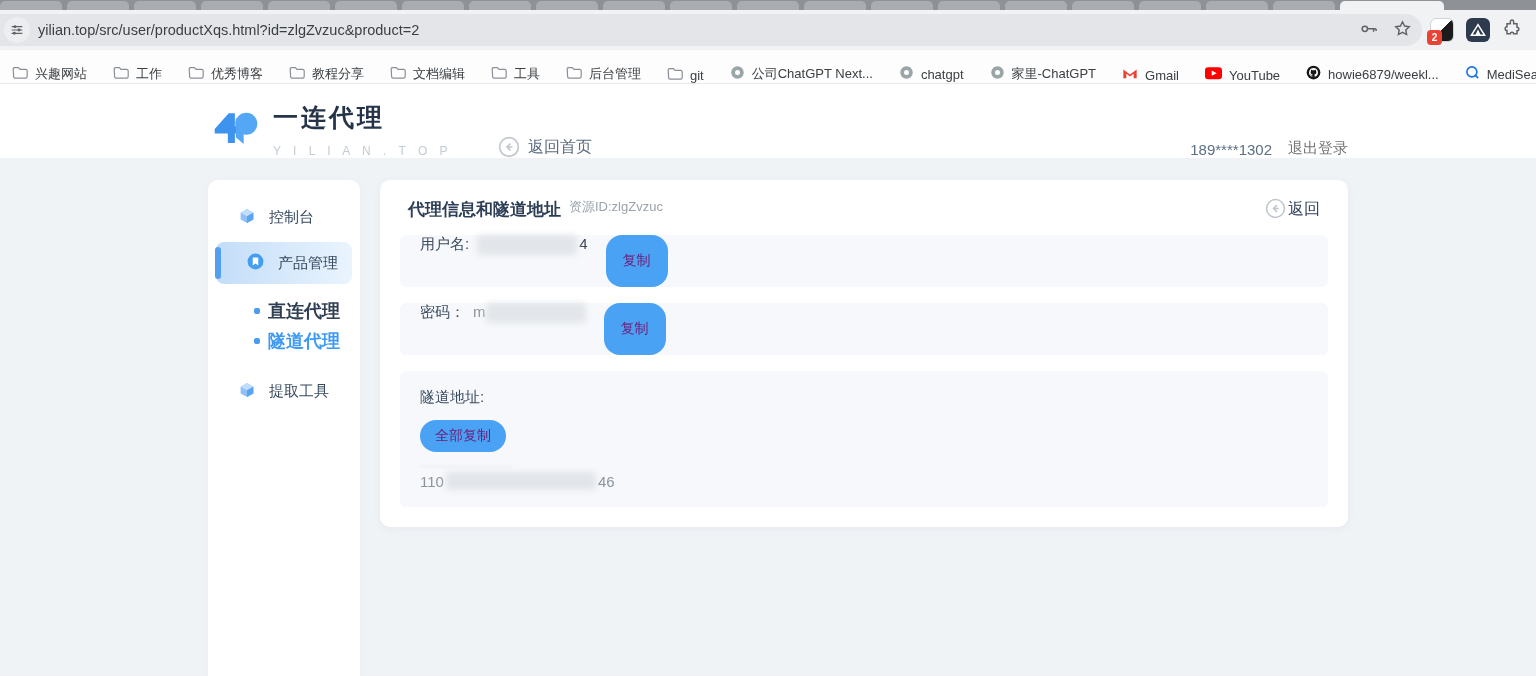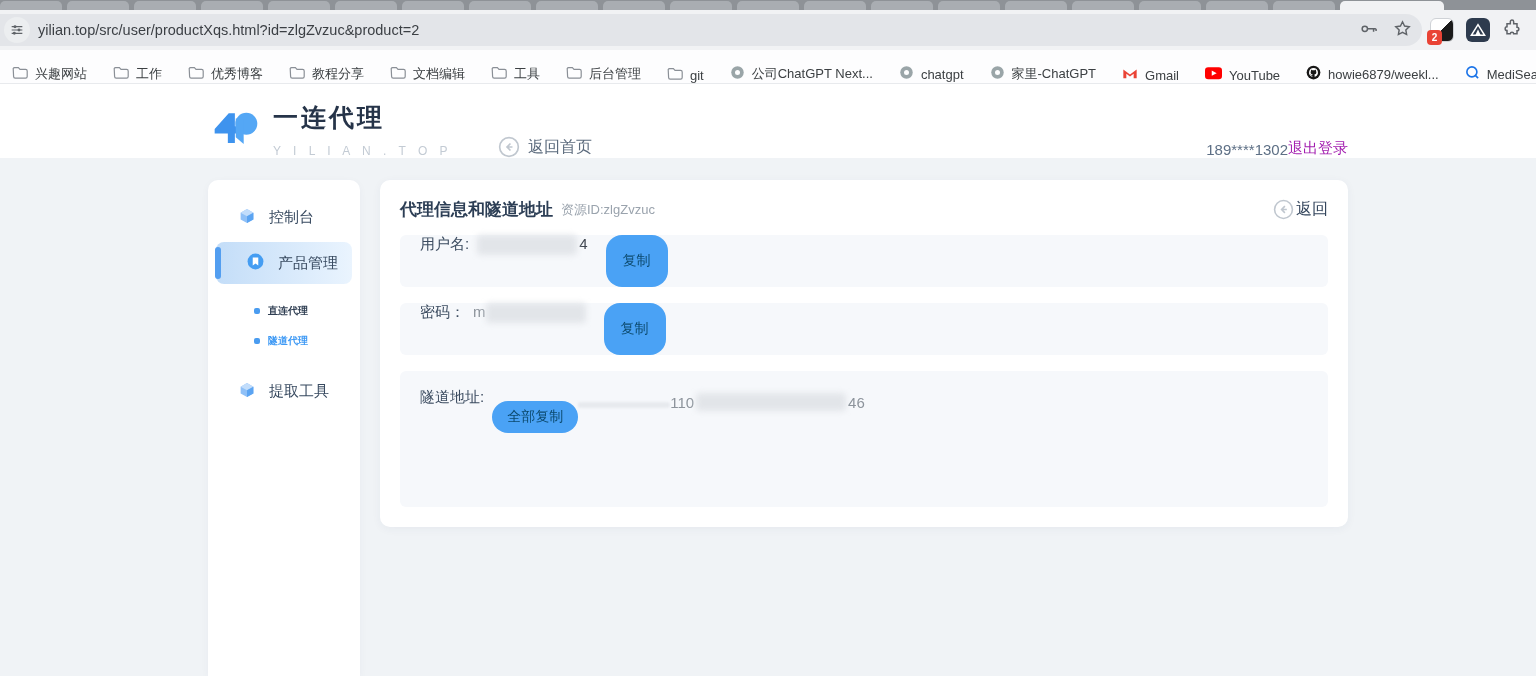--- a/index.html
+++ b/index.html
@@ -32,47 +32,47 @@
 
   
   .site-header{height:74px;background:#fff;display:flex;align-items:flex-end;padding:0 188px 0 205px}
   .logo{display:flex;align-items:center;gap:10px}
   .logo-text .t1{font-size:25px;font-weight:bold;color:#263449;letter-spacing:3px;line-height:1.05}
   .logo-text .t2{font-size:12px;color:#c3cbd4;letter-spacing:4.5px;margin-top:14px}
   .circ-arrow{width:22px;height:22px;flex:none;display:inline-flex}
   .back-home{display:flex;align-items:center;gap:8px;margin-left:46px;font-size:16px;color:#5c6b7d;cursor:pointer}
   .hdr-spacer{flex:1}
   .phone{font-size:15px;color:#5d6f85}
-  .logout{font-size:15px;color:#a21caf;cursor:pointer}
+  .logout{font-size:15px;color:#737373;margin-left:16px;cursor:pointer}
 
   
   .page{flex:1;position:relative;background:var(--page-bg)}
   .sidebar{position:absolute;left:208px;top:22px;bottom:0;width:152px;background:#fff;border-radius:10px 10px 0 0;box-shadow:0 2px 8px rgba(40,60,90,.04);padding-top:14px}
   .side-item{height:46px;display:flex;align-items:center;gap:13px;padding-left:30px;font-size:15px;color:#384a60;cursor:pointer}
   .side-item svg{flex:none}
   .side-item--active{margin:2px 8px;height:42px;border-radius:8px;background:linear-gradient(90deg,var(--sidebar-active-from),var(--sidebar-active-to));position:relative}
   .side-item--active::before{content:"";position:absolute;left:-1px;top:5px;bottom:5px;width:6px;border-radius:4px;background:#539ef0}
   .subitems{padding:10px 0 12px}
-  .sub-item{height:30px;display:flex;align-items:center;padding-left:46px;font-size:10px;color:#2f3e52;font-weight:bold;cursor:pointer}
+  .sub-item{height:30px;display:flex;align-items:center;padding-left:46px;font-size:18px;color:#2f3e52;font-weight:bold;cursor:pointer}
   .sub-item .dot{width:6px;height:6px;border-radius:2px;background:#4a9cf0;margin-right:8px;flex:none}
   .sub-item--active{color:#3f9af5}
 
   .card{position:absolute;left:380px;top:22px;width:968px;background:#fff;border-radius:10px;box-shadow:0 2px 10px rgba(40,60,90,.05);padding-bottom:20px}
-  .card-head{display:flex;align-items:center;padding:18px 20px 14px}
+  .card-head{display:flex;align-items:flex-start;padding:18px 28px 14px}
   .card-title{font-size:17px;font-weight:bold;color:var(--title-text)}
   .resource-id{font-size:13px;color:var(--muted-text);margin-left:8px}
   .card-back{margin-left:auto;display:flex;align-items:center;gap:1px;font-size:16px;color:#33455c;cursor:pointer}
   .info-row{margin:0 20px 16px;height:52px;background:var(--row-bg);border-radius:6px;display:flex;padding:0 20px}
   .info-label{font-size:15px;color:#3c4c60;margin-right:8px}
   .blob{display:inline-block;height:20px;background:#e2e5e9;border-radius:4px;filter:blur(3px)}
   .blob-sm{width:100px}
   .faint{color:#8d949c;filter:blur(.6px);font-size:15px}
   .tail-char{font-size:15px;color:#3f4650;margin-left:2px}
-  .btn{border:none;background:var(--accent);color:#0c4a6e;font-size:14px;font-family:Liberation Serif, serif;padding:6px 17px;border-radius:16px;margin-left:18px;cursor:pointer}
-  .tunnel-box{margin:0 20px;background:var(--row-bg);border-radius:6px;height:136px;padding:17px 20px;display:flex;align-items:flex-start}
+  .btn{border:none;background:var(--accent);color:#701a75;font-size:14px;font-family:Liberation Serif, serif;padding:6px 17px;border-radius:16px;margin-left:18px;cursor:pointer}
+  .tunnel-box{margin:0 20px;background:var(--row-bg);border-radius:6px;height:136px;padding:17px 20px;display:flex;flex-direction:column;align-items:flex-start}
   .tunnel-box .btn{margin:13px 0 0 0;padding:7px 15px}
   .smudge{width:92px;height:6px;background:#e7eaee;border-radius:3px;filter:blur(1px);margin-top:14px}
   .tunnel-line{display:flex;align-items:center;margin-top:5px;gap:2px}
 </style>
 </head>
 <body>
 
 <div class="tabstrip">
     <span class="tab"></span>
     <span class="tab"></span>

